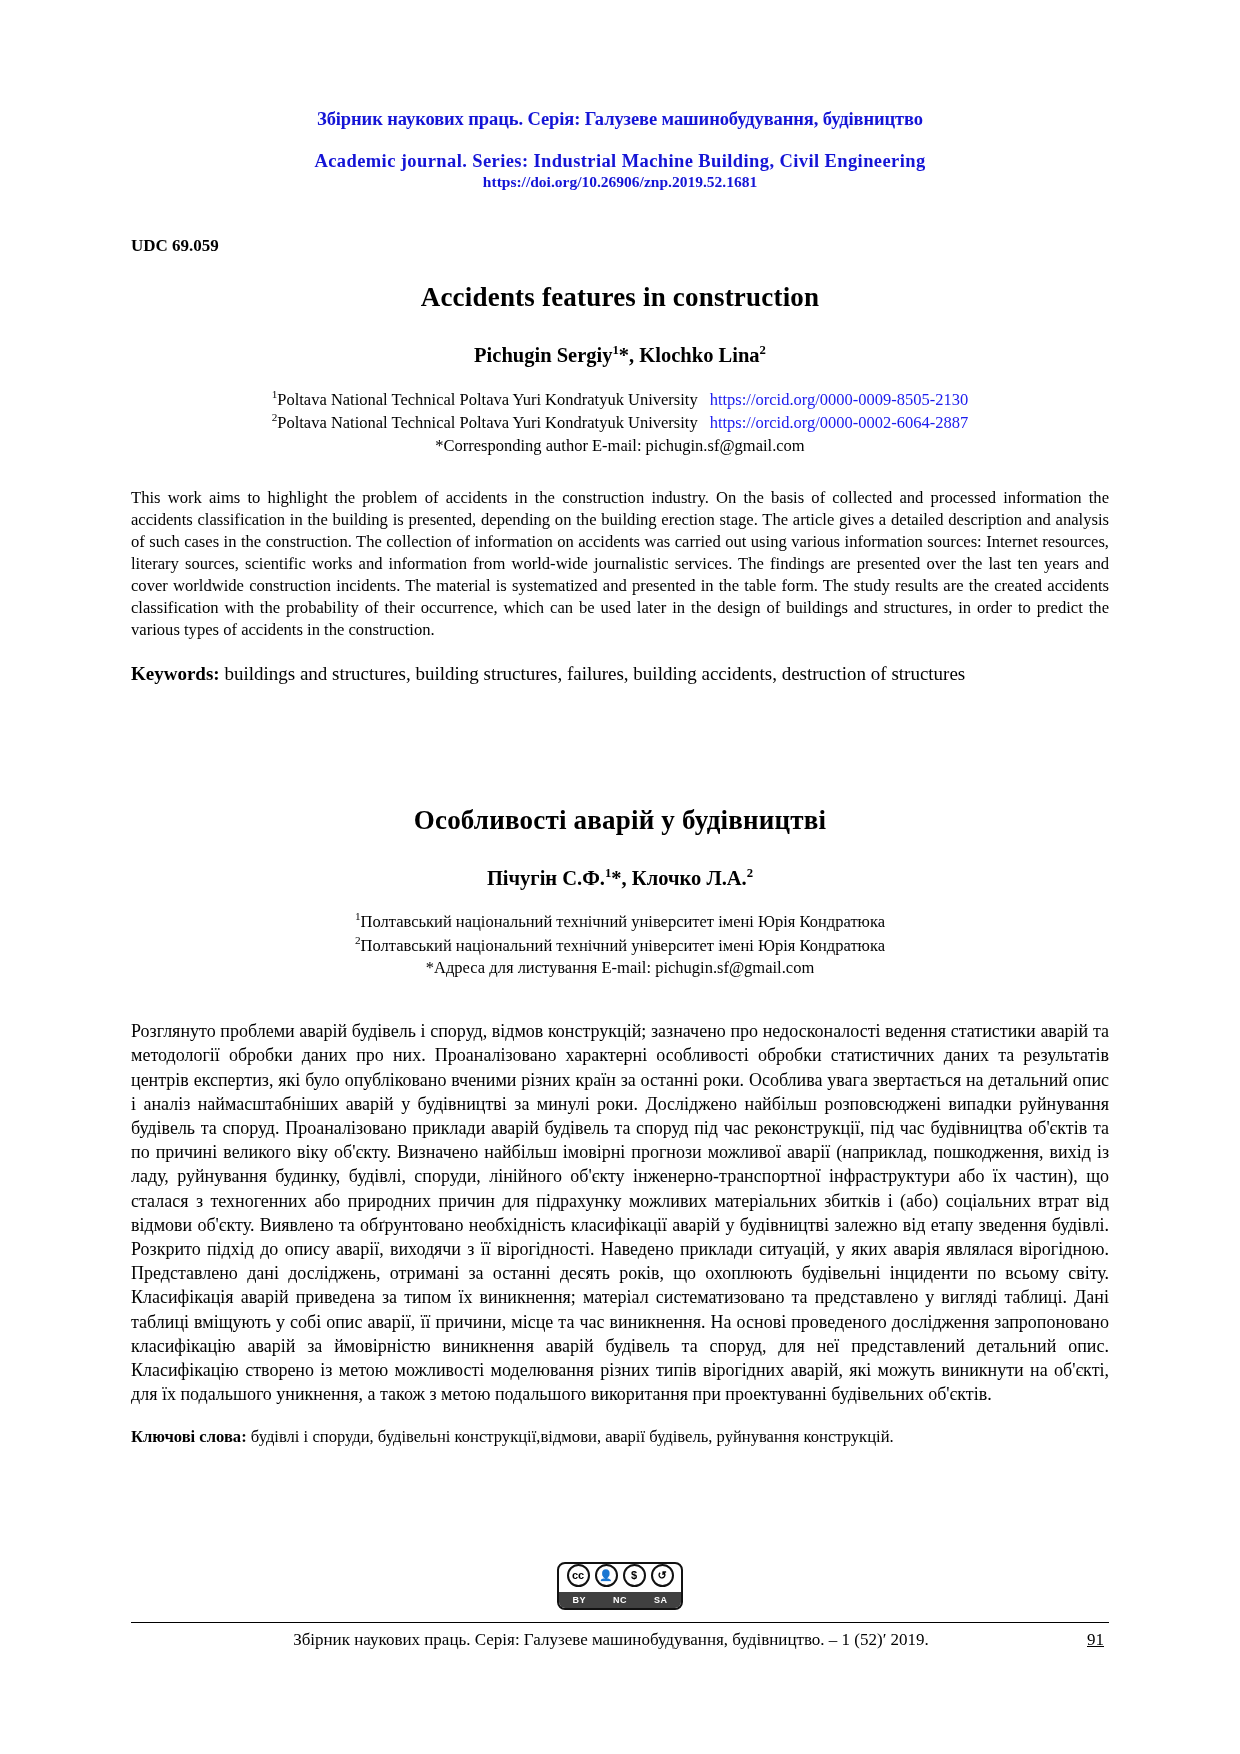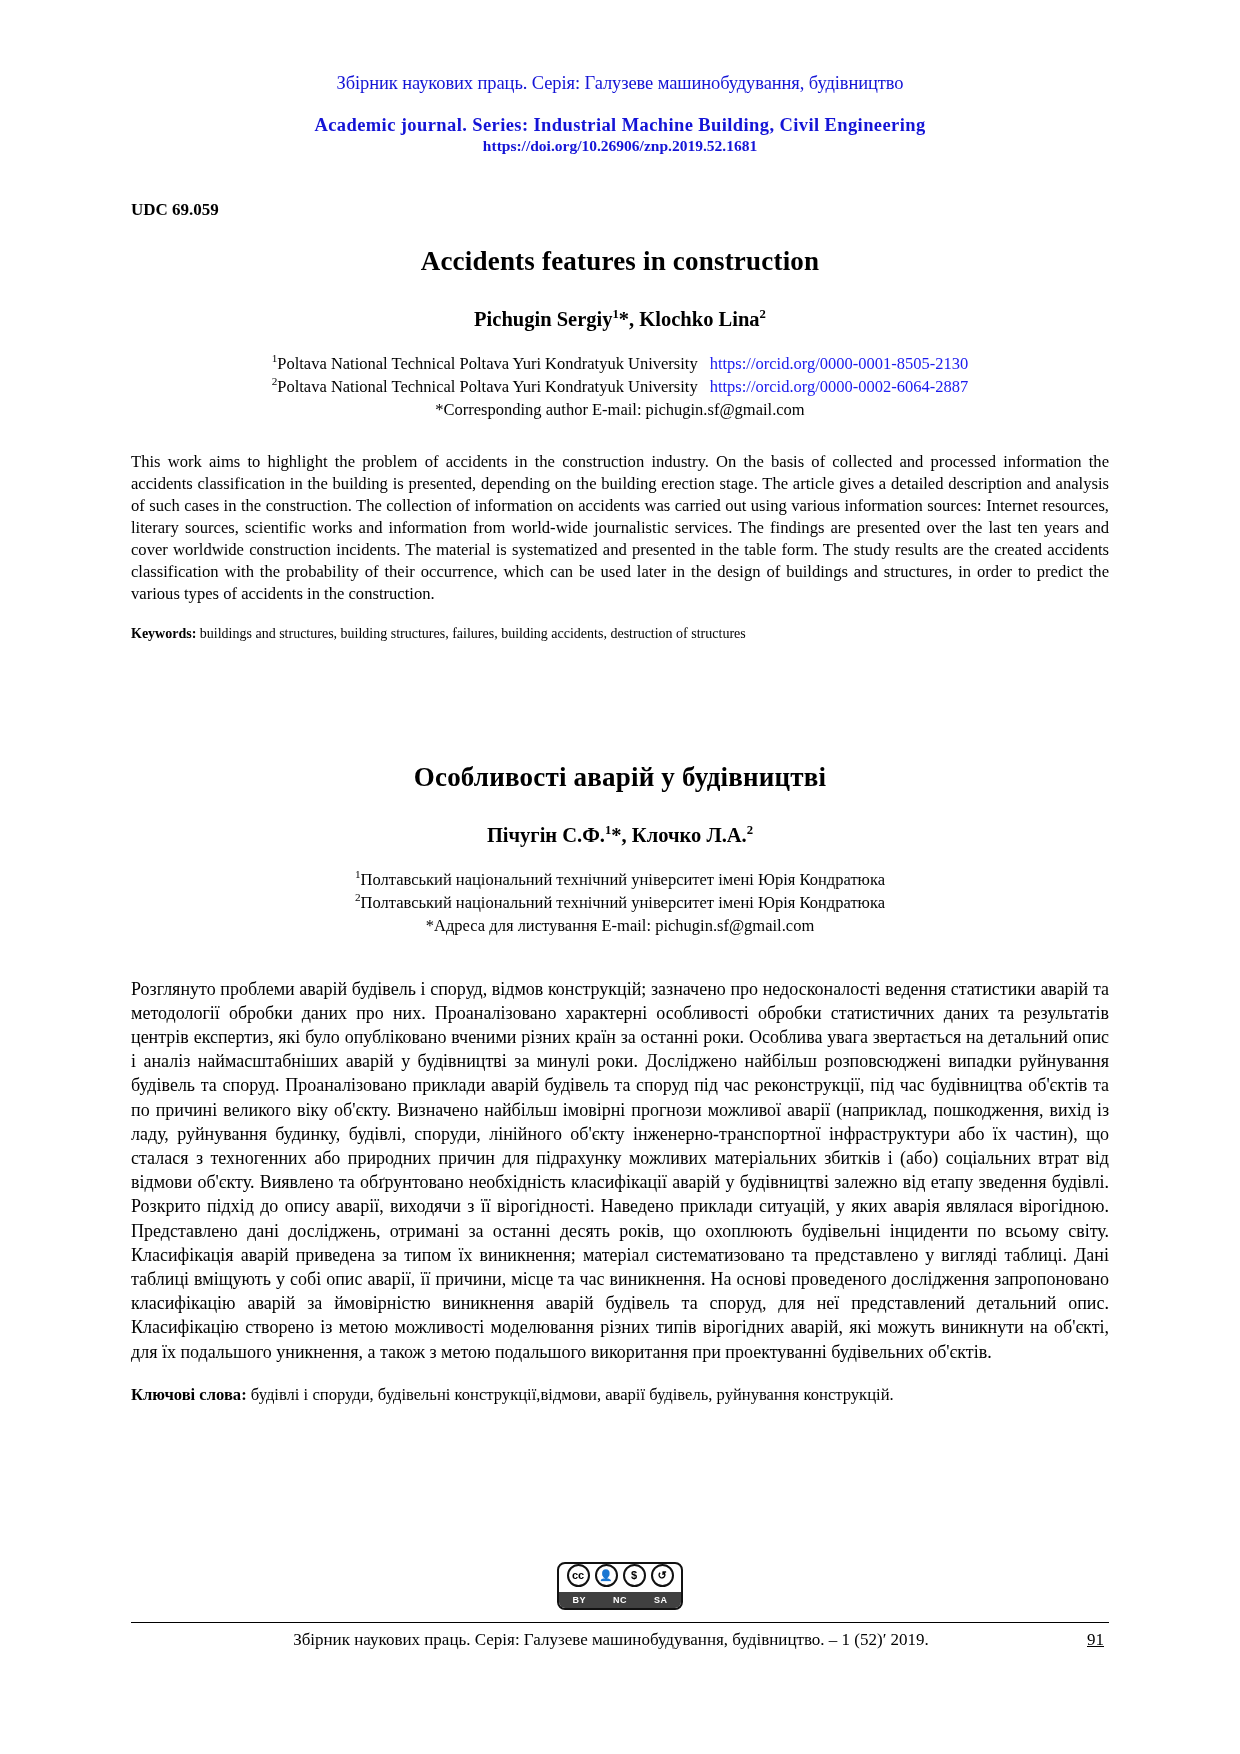--- a/index.html
+++ b/index.html
@@ -20,24 +20,24 @@
     position:absolute;
     left:131px;
     top:0;
     width:978px;
   }
 
   
   .journal-head { text-align:center; }
   .jrow-ua {
     color:#1414d6;
-    font-weight:normal;
+    font-weight:bold;
     font-size:18.5px;
     letter-spacing:-0.1px;
-    margin-top:72px;
+    margin-top:108px;
     line-height:1.2;
   }
   .jrow-en {
     color:#1414d6;
     font-weight:bold;
     font-size:18.5px;
     margin-top:20px;
     letter-spacing:0.4px;
     line-height:1.2;
   }
@@ -100,21 +100,21 @@
   .abstract {
     margin-top:30px;
     font-size:16.6px;
     line-height:1.33;
     text-align:justify;
     text-justify:inter-word;
     hyphens:manual;
   }
   .keywords {
     margin-top:20px;
-    font-size:14px;
+    font-size:19px;
     line-height:1.33;
     text-align:justify;
   }
   .keywords b { font-weight:bold; }
 
   .ua-section { margin-top:118px; }
   .abstract-ua {
     margin-top:40px;
     font-size:18px;
     line-height:1.345;
@@ -192,21 +192,21 @@
     <div class="udc">UDC 69.059</div>
 
     <div class="art-title">Accidents features in construction</div>
 
     <div class="authors">
       <span>Pichugin Sergiy</span><sup class="art-sup">1</sup><span>*</span><span>, Klochko Lina</span><sup class="art-sup">2</sup>
     </div>
 
     <div class="affil-block">
       <div class="affil-line">
-        <sup>1</sup><span>Poltava National Technical Poltava Yuri Kondratyuk University</span><span class="orcid">https://orcid.org/0000-0001-8505-2130</span>
+        <sup>1</sup><span>Poltava National Technical Poltava Yuri Kondratyuk University</span><span class="orcid">https://orcid.org/0000-0009-8505-2130</span>
       </div>
       <div class="affil-line">
         <sup>2</sup><span>Poltava National Technical Poltava Yuri Kondratyuk University</span><span class="orcid">https://orcid.org/0000-0002-6064-2887</span>
       </div>
       <div class="corresp">*Corresponding author E-mail: pichugin.sf@gmail.com</div>
     </div>
 
     <div class="abstract">This work aims to highlight the problem of accidents in the construction industry. On the basis of collected and processed information the accidents classification in the building is presented, depending on the building erection stage. The article gives a detailed description and analysis of such cases in the construction. The collection of information on accidents was carried out using various information sources: Internet resources, literary sources, scientific works and information from world-wide journalistic services. The findings are presented over the last ten years and cover worldwide construction incidents. The material is systematized and presented in the table form. The study results are the created accidents classification with the probability of their occurrence, which can be used later in the design of buildings and structures, in order to predict the various types of accidents in the construction.</div>
 
     <div class="keywords">

